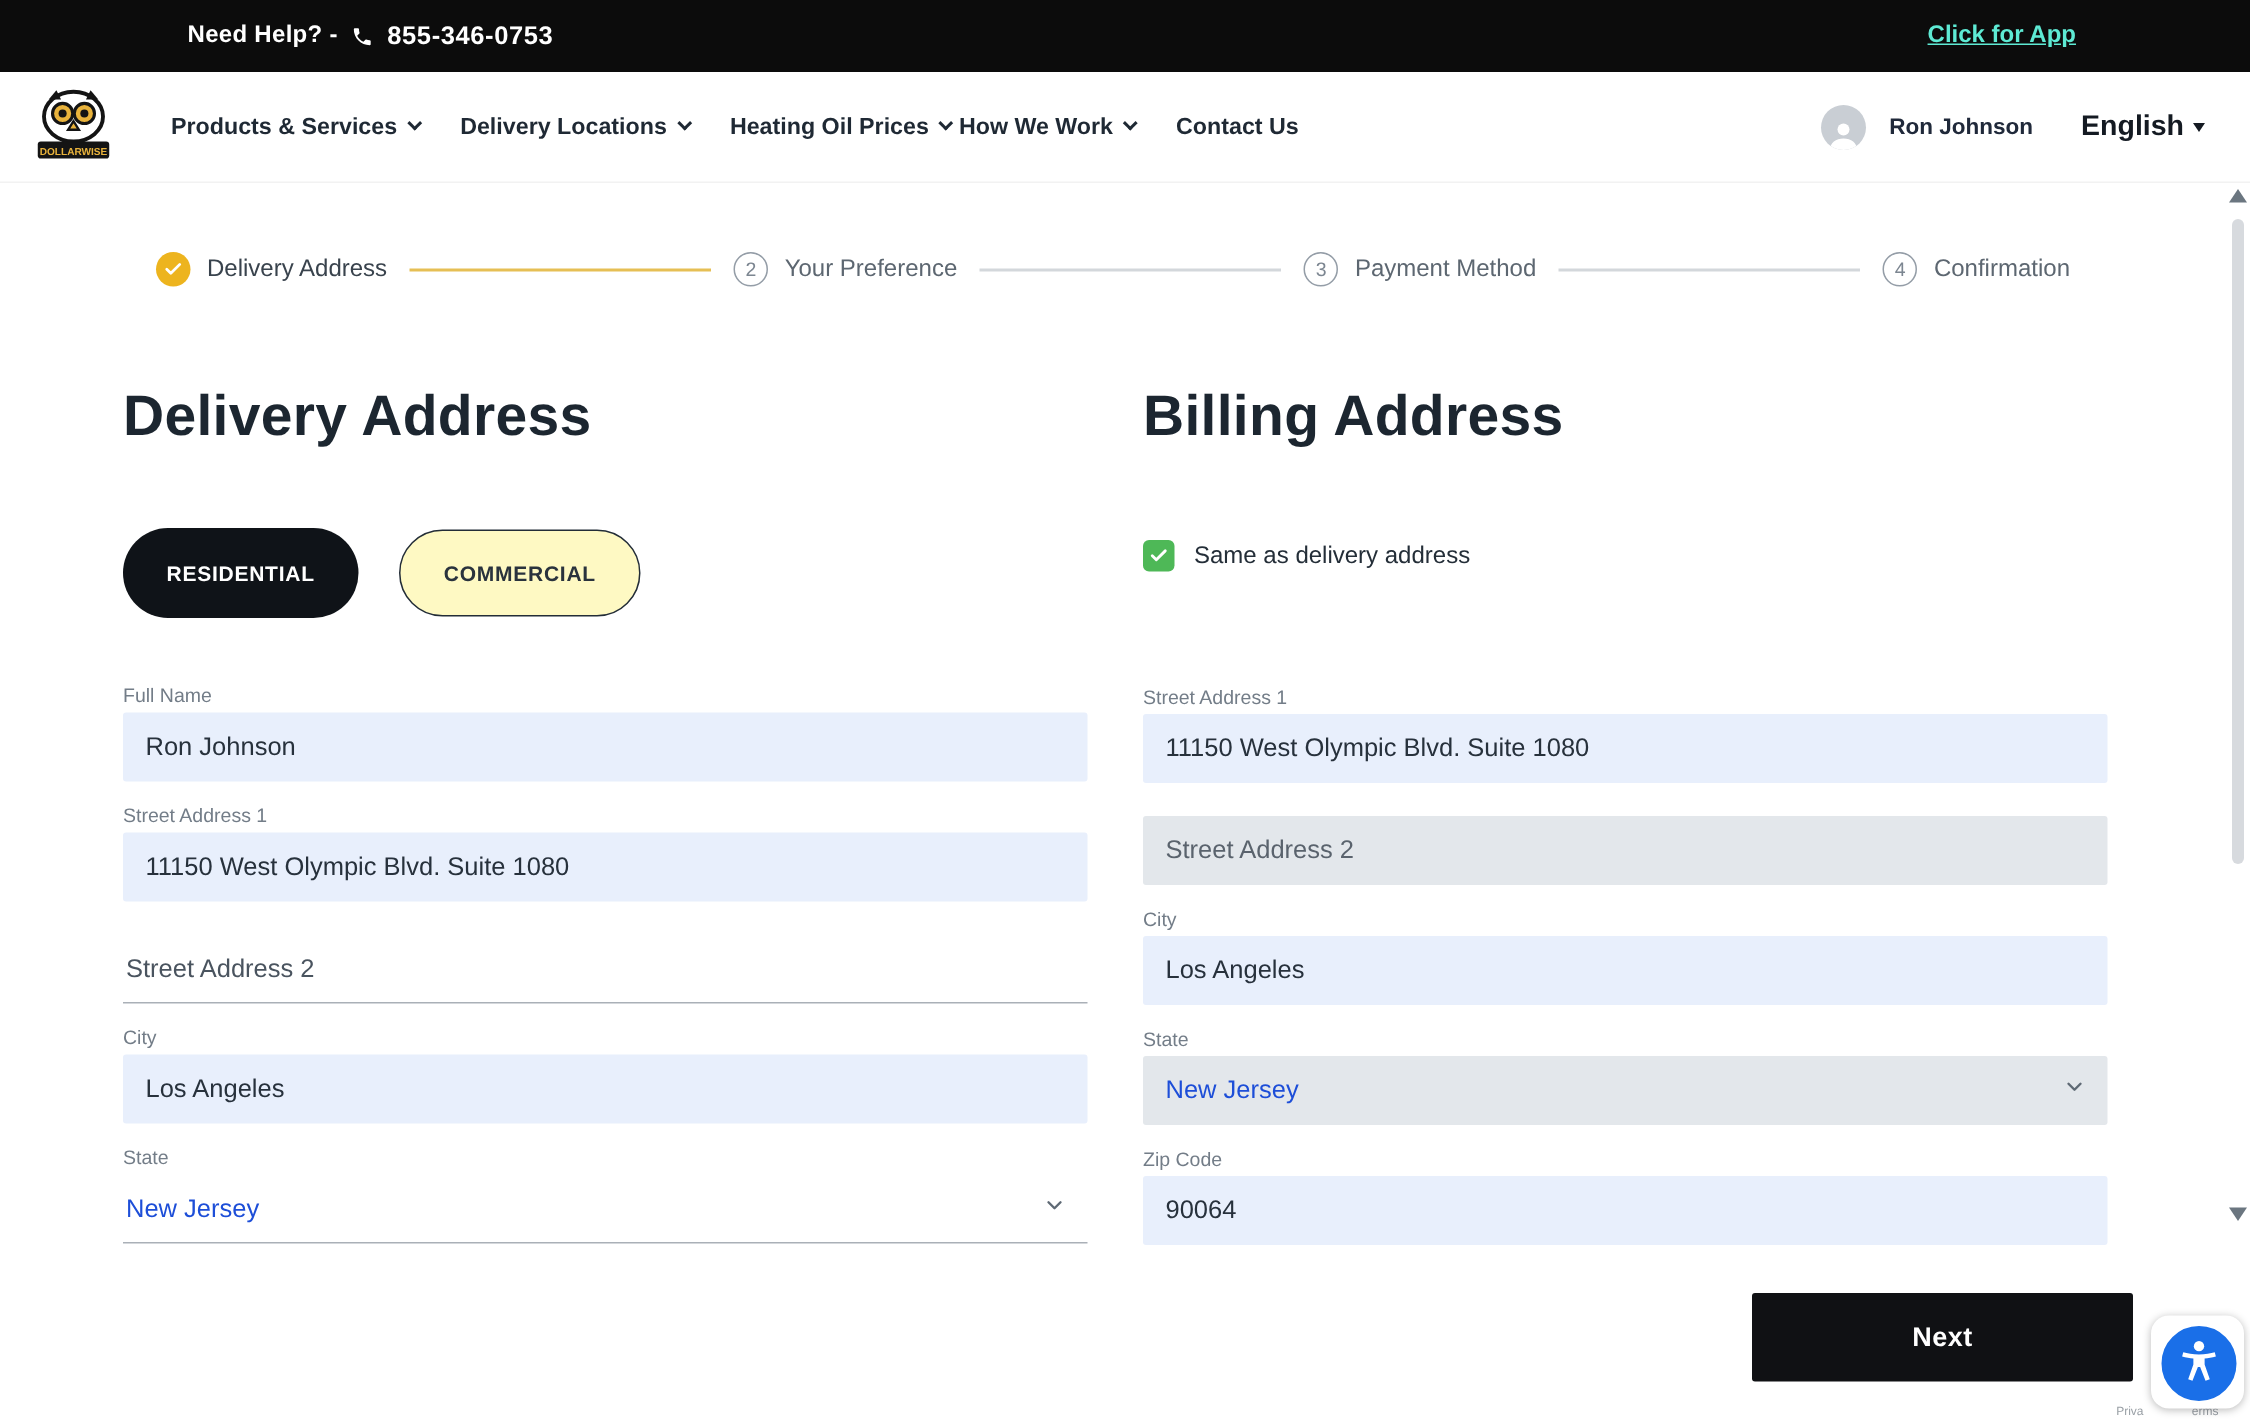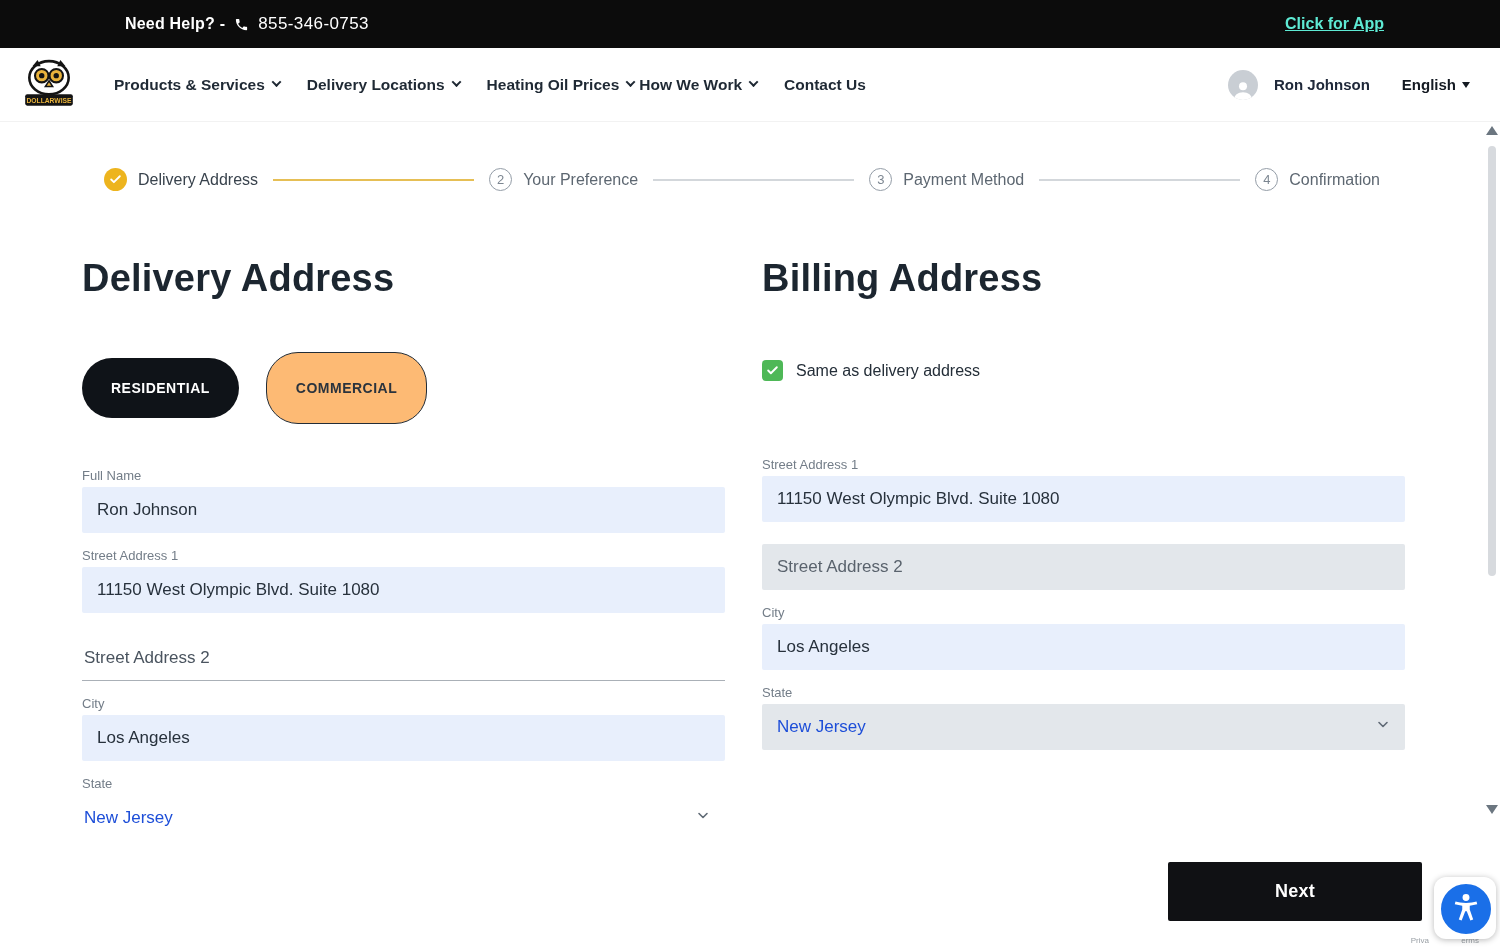--- a/index.html
+++ b/index.html
@@ -2,55 +2,55 @@
 <html><head>
 <meta charset="utf-8">
 <style>
   * { margin:0; padding:0; box-sizing:border-box; }
   html,body { width:1500px; height:947px; }
   body { font-family:"Liberation Sans", sans-serif; background:#fff; position:relative; overflow:hidden; color:#27313c; }
 
   
   .topbar { height:48px; background:#0c0c0c; color:#fff; display:flex; align-items:center; justify-content:space-between; padding:0 116px 0 125px; }
   .topbar-left { display:flex; align-items:center; gap:9px; font-size:16px; font-weight:700; letter-spacing:.2px; }
-  .phone-number { font-size:17px; font-weight:400; letter-spacing:.4px;text-align:right; }
+  .phone-number { font-size:17px; font-weight:700; letter-spacing:.4px;text-align:right; }
   .app-link { color:#5eead4; font-size:16px; font-weight:700; text-decoration:underline; cursor:pointer; }
 
   
   .header { height:74px; display:flex; align-items:center; padding:0 18px 0 20px; border-bottom:1px solid #f2f2f2; background:#fff; }
   .logo { width:58px; height:58px; flex:none; margin-top:2px; }
   .nav { margin-left:36px; display:flex; flex-direction:row; gap:5px; }
   .nav-row { display:flex; gap:27px; align-items:center; }
   .nav-item { display:flex; align-items:center; gap:8px; font-size:15.5px; font-weight:700; color:#1f2934; cursor:pointer; white-space:nowrap; }
   .chev-sm { display:inline-block; width:7px; height:7px; border-right:2px solid #1f2934; border-bottom:2px solid #1f2934; transform:rotate(45deg) translate(-1px,-1px); margin-top:-3px; }
   .header-right { margin-left:auto; display:flex; align-items:center; gap:16px; padding-right:12px; }
   .avatar { width:30px; height:30px; border-radius:50%; background:#c9ced4; display:flex; align-items:flex-end; justify-content:center; overflow:hidden; }
   .user-name { font-size:15px; font-weight:600; color:#20293a; }
-  .lang { display:flex; align-items:center; gap:6px; font-size:15px; font-weight:800; color:#141a22; margin-left:16px; cursor:pointer; }
+  .lang { display:flex; align-items:center; gap:6px; font-size:19px; font-weight:800; color:#141a22; margin-left:16px; cursor:pointer; }
   .tri-down { width:0; height:0; border-left:4.5px solid transparent; border-right:4.5px solid transparent; border-top:6px solid #141a22; }
 
   
   .stepper { display:flex; align-items:center; margin:46px 120px 0 104px; font-size:16px; color:#5d6771; }
   .step { display:flex; align-items:center; gap:11px; white-space:nowrap; }
   .step-check { width:23px; height:23px; border-radius:50%; background:#edb41e; display:flex; align-items:center; justify-content:center; flex:none; }
   .step-num { width:23px; height:23px; border-radius:50%; border:1px solid #949da7; color:#7c8691; font-size:13px; display:flex; align-items:center; justify-content:center; flex:none; }
   .step-label { color:#5d6771; }
   .step.active .step-label { color:#39434d; }
   .connector { flex:1; height:2px; background:#d3d7db; margin:0 15px; }
   .connector.gold { background:#e6bf55; }
 
   
   .columns { display:flex; gap:37px; padding:0 95px 0 82px; }
   .col { width:643px; flex:none; }
   .section-title { font-size:38px; font-weight:700; color:#1c2630; margin-top:66px; letter-spacing:.2px; }
 
   .type-row { margin-top:52px; display:flex; gap:27px; align-items:center; }
   .pill { height:60px; border-radius:32px; font-size:14px; font-weight:700; letter-spacing:.5px; padding:0 29px; font-family:inherit; cursor:pointer; }
   .pill.active { background:#0f1318; color:#fff; border:none; }
-  .pill.outline { background:#fdba74; border:1px solid #232d37; color:#2a333d; height:72px; }
+  .pill.outline { background:#fef9c3; border:1px solid #232d37; color:#2a333d; height:58px; }
 
   .same-row { margin-top:60px; display:flex; align-items:center; gap:13px; font-size:16px; color:#242e38; }
   .cbox { width:21px; height:21px; border-radius:4px; background:#4eb857; display:flex; align-items:center; justify-content:center; cursor:pointer; flex:none; }
 
   .form { margin-top:44px; }
   .form.billing { margin-top:76px; }
   .fgroup { margin-bottom:15px; }
   .flabel { display:block; font-size:13px; color:#737d88; margin-bottom:4px; }
   .finput { width:100%; height:46px; border:none; border-radius:2px; background:#e8effc; font-size:17px; color:#27313c; padding:0 15px; font-family:inherit; outline:none; }
   .finput::placeholder { color:#4a545f; opacity:1; }
@@ -244,20 +244,24 @@
         <label class="flabel">State</label>
         <div class="selectbox gray">
           <span>New Jersey</span>
           <span class="chev">
             <svg width="16" height="16" viewBox="0 0 24 24" fill="none" stroke="#5f6a75" stroke-width="2.4" stroke-linecap="round" stroke-linejoin="round">
                 <polyline points="6 9 12 15 18 9"></polyline>
               </svg>
           </span>
         </div>
       </div>
+      <div class="fgroup">
+        <label class="flabel">Zip Code</label>
+        <input class="finput" value="90064" style="">
+      </div>
     </div>
   </div>
 </div>
 
 <div class="footer">
   <button class="next-btn">Next</button>
 </div>
 
 <div class="scrollbar">
   <div class="scroll-up"></div>

